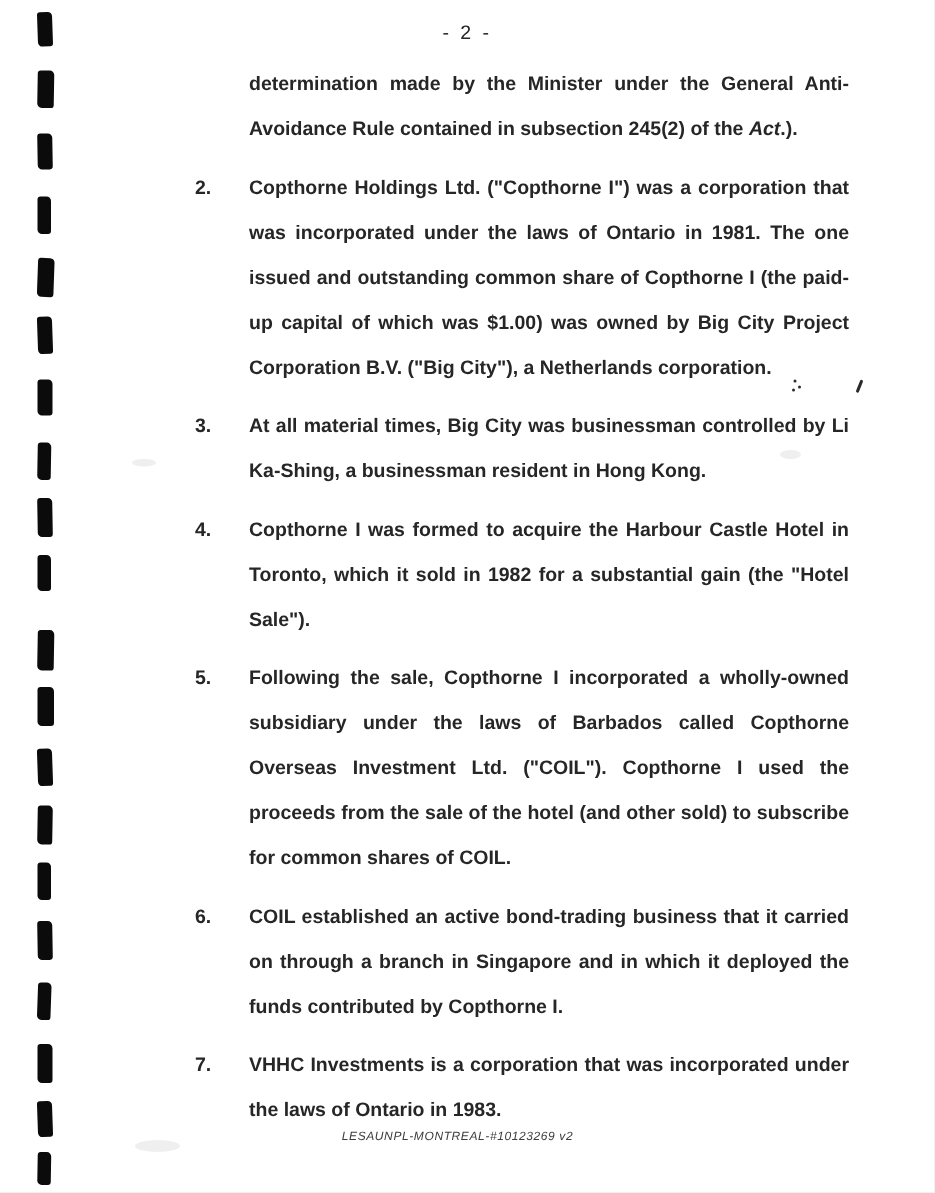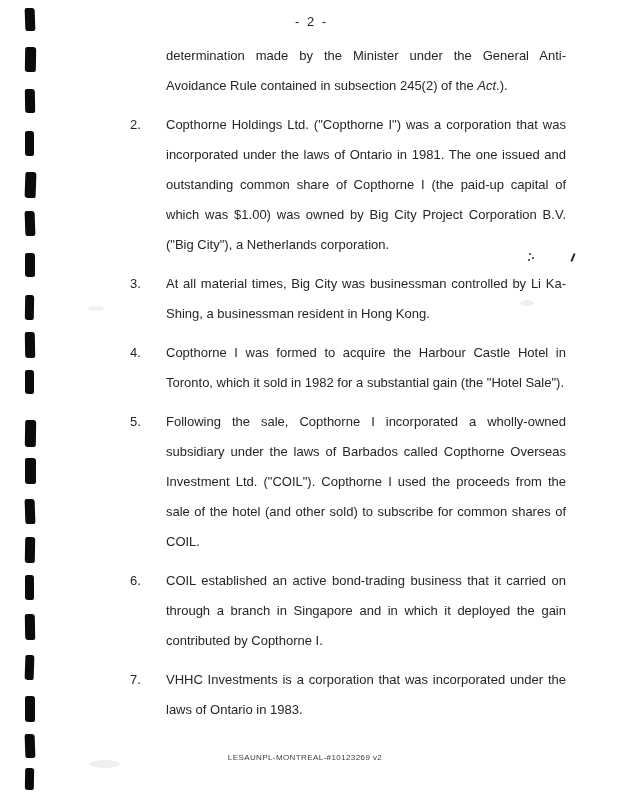--- a/index.html
+++ b/index.html
@@ -44,20 +44,21 @@
     position: absolute;
     left: 130px;
     top: 41px;
     width: 436px;
     font-size: 13px;
     line-height: 30px;
   }
   .item {
     display: flex;
     margin: 0 0 9px 0;
+    font-weight: bold;
   }
   .item .num {
     flex: 0 0 36px;
     width: 36px;
   }
   .item .txt {
     flex: 1;
     margin: 0;
     text-align: justify;
     text-justify: inter-word;
@@ -66,20 +67,21 @@
   
   .doc-id {
     position: absolute;
     top: 753px;
     left: 0;
     width: 610px;
     text-align: center;
     font-size: 8px;
     letter-spacing: 0.4px;
     color: #3c3c3c;
+    font-style: italic;
   }
   
   .artifact { position: absolute; background: #2a2a2a; }
   .art-dot { width: 2px; height: 2px; border-radius: 50%; }
   .art-slash { width: 2px; height: 9px; transform: rotate(22deg); border-radius: 1px; }
   .smudge {
     position: absolute;
     background: rgba(120,120,120,0.12);
     border-radius: 50%;
   }
@@ -136,21 +138,21 @@
       <p class="txt">Copthorne I was formed to acquire the Harbour Castle Hotel in Toronto, which it sold in 1982 for a substantial gain (the "Hotel Sale").</p>
     </div>
 
     <div class="item">
       <span class="num">5.</span>
       <p class="txt">Following the sale, Copthorne I incorporated a wholly-owned subsidiary under the laws of Barbados called Copthorne Overseas Investment Ltd. ("COIL").  Copthorne I used the proceeds from the sale of the hotel (and other sold) to subscribe for common shares of COIL.</p>
     </div>
 
     <div class="item">
       <span class="num">6.</span>
-      <p class="txt">COIL established an active bond-trading business that it carried on through a branch in Singapore and in which it deployed the gain contributed by Copthorne I.</p>
+      <p class="txt">COIL established an active bond-trading business that it carried on through a branch in Singapore and in which it deployed the funds contributed by Copthorne I.</p>
     </div>
 
     <div class="item">
       <span class="num">7.</span>
       <p class="txt">VHHC Investments is a corporation that was incorporated under the laws of Ontario in 1983.</p>
     </div>
 
   </div>
 
   <div class="artifact art-dot" style="left:529px;top:253px;"></div>

